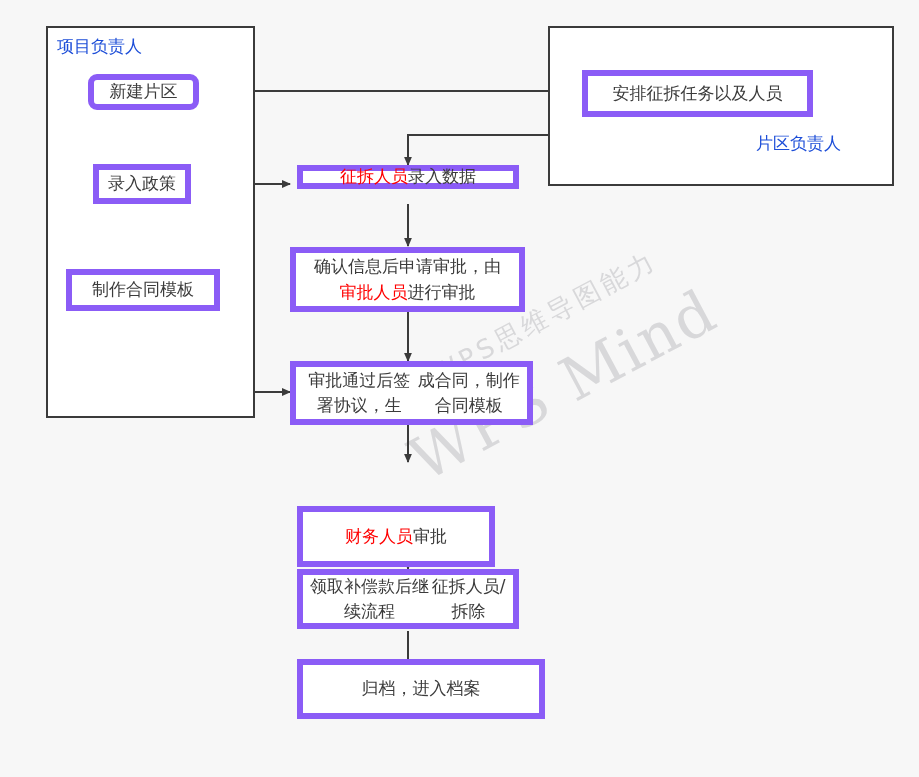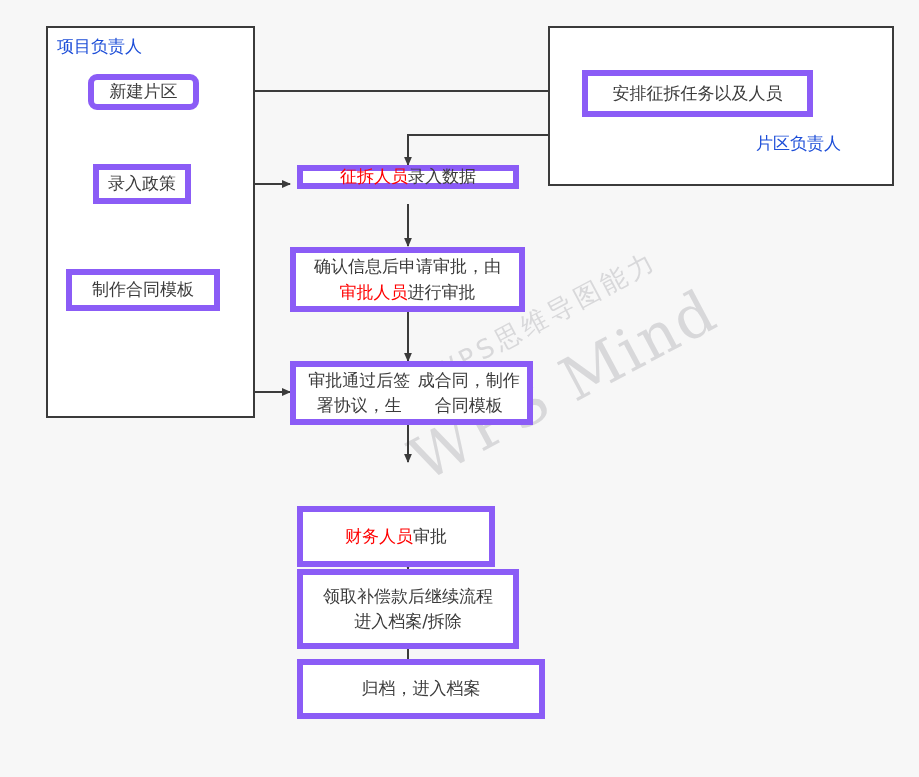--- a/index.html
+++ b/index.html
@@ -153,22 +153,22 @@
     <div>审批通过后签署协议，生</div>
     <div>成合同，制作合同模板</div>
   </div>
 
   <div class="node" style="left:297px; top:462px; width:198px; height:61px;margin-top:44px;">
     <span>
       <span class="hl">财务人员</span><span>审批</span>
     </span>
   </div>
 
-  <div class="node" style="left:297px; top:569px; width:222px; height:80px; flex-direction:column; justify-content:center;">
+  <div class="node" style="left:297px; top:569px; width:222px; height:60px; flex-direction:row; justify-content:center;">
     <div>领取补偿款后继续流程</div>
-    <div>进入档案/拆除</div>
+    <div>征拆人员/拆除</div>
   </div>
 
   <div class="node" style="left:297px; top:659px; width:248px; height:60px;">
     <span>归档，进入档案</span>
   </div>
 
 </div>
 
 </body></html>

